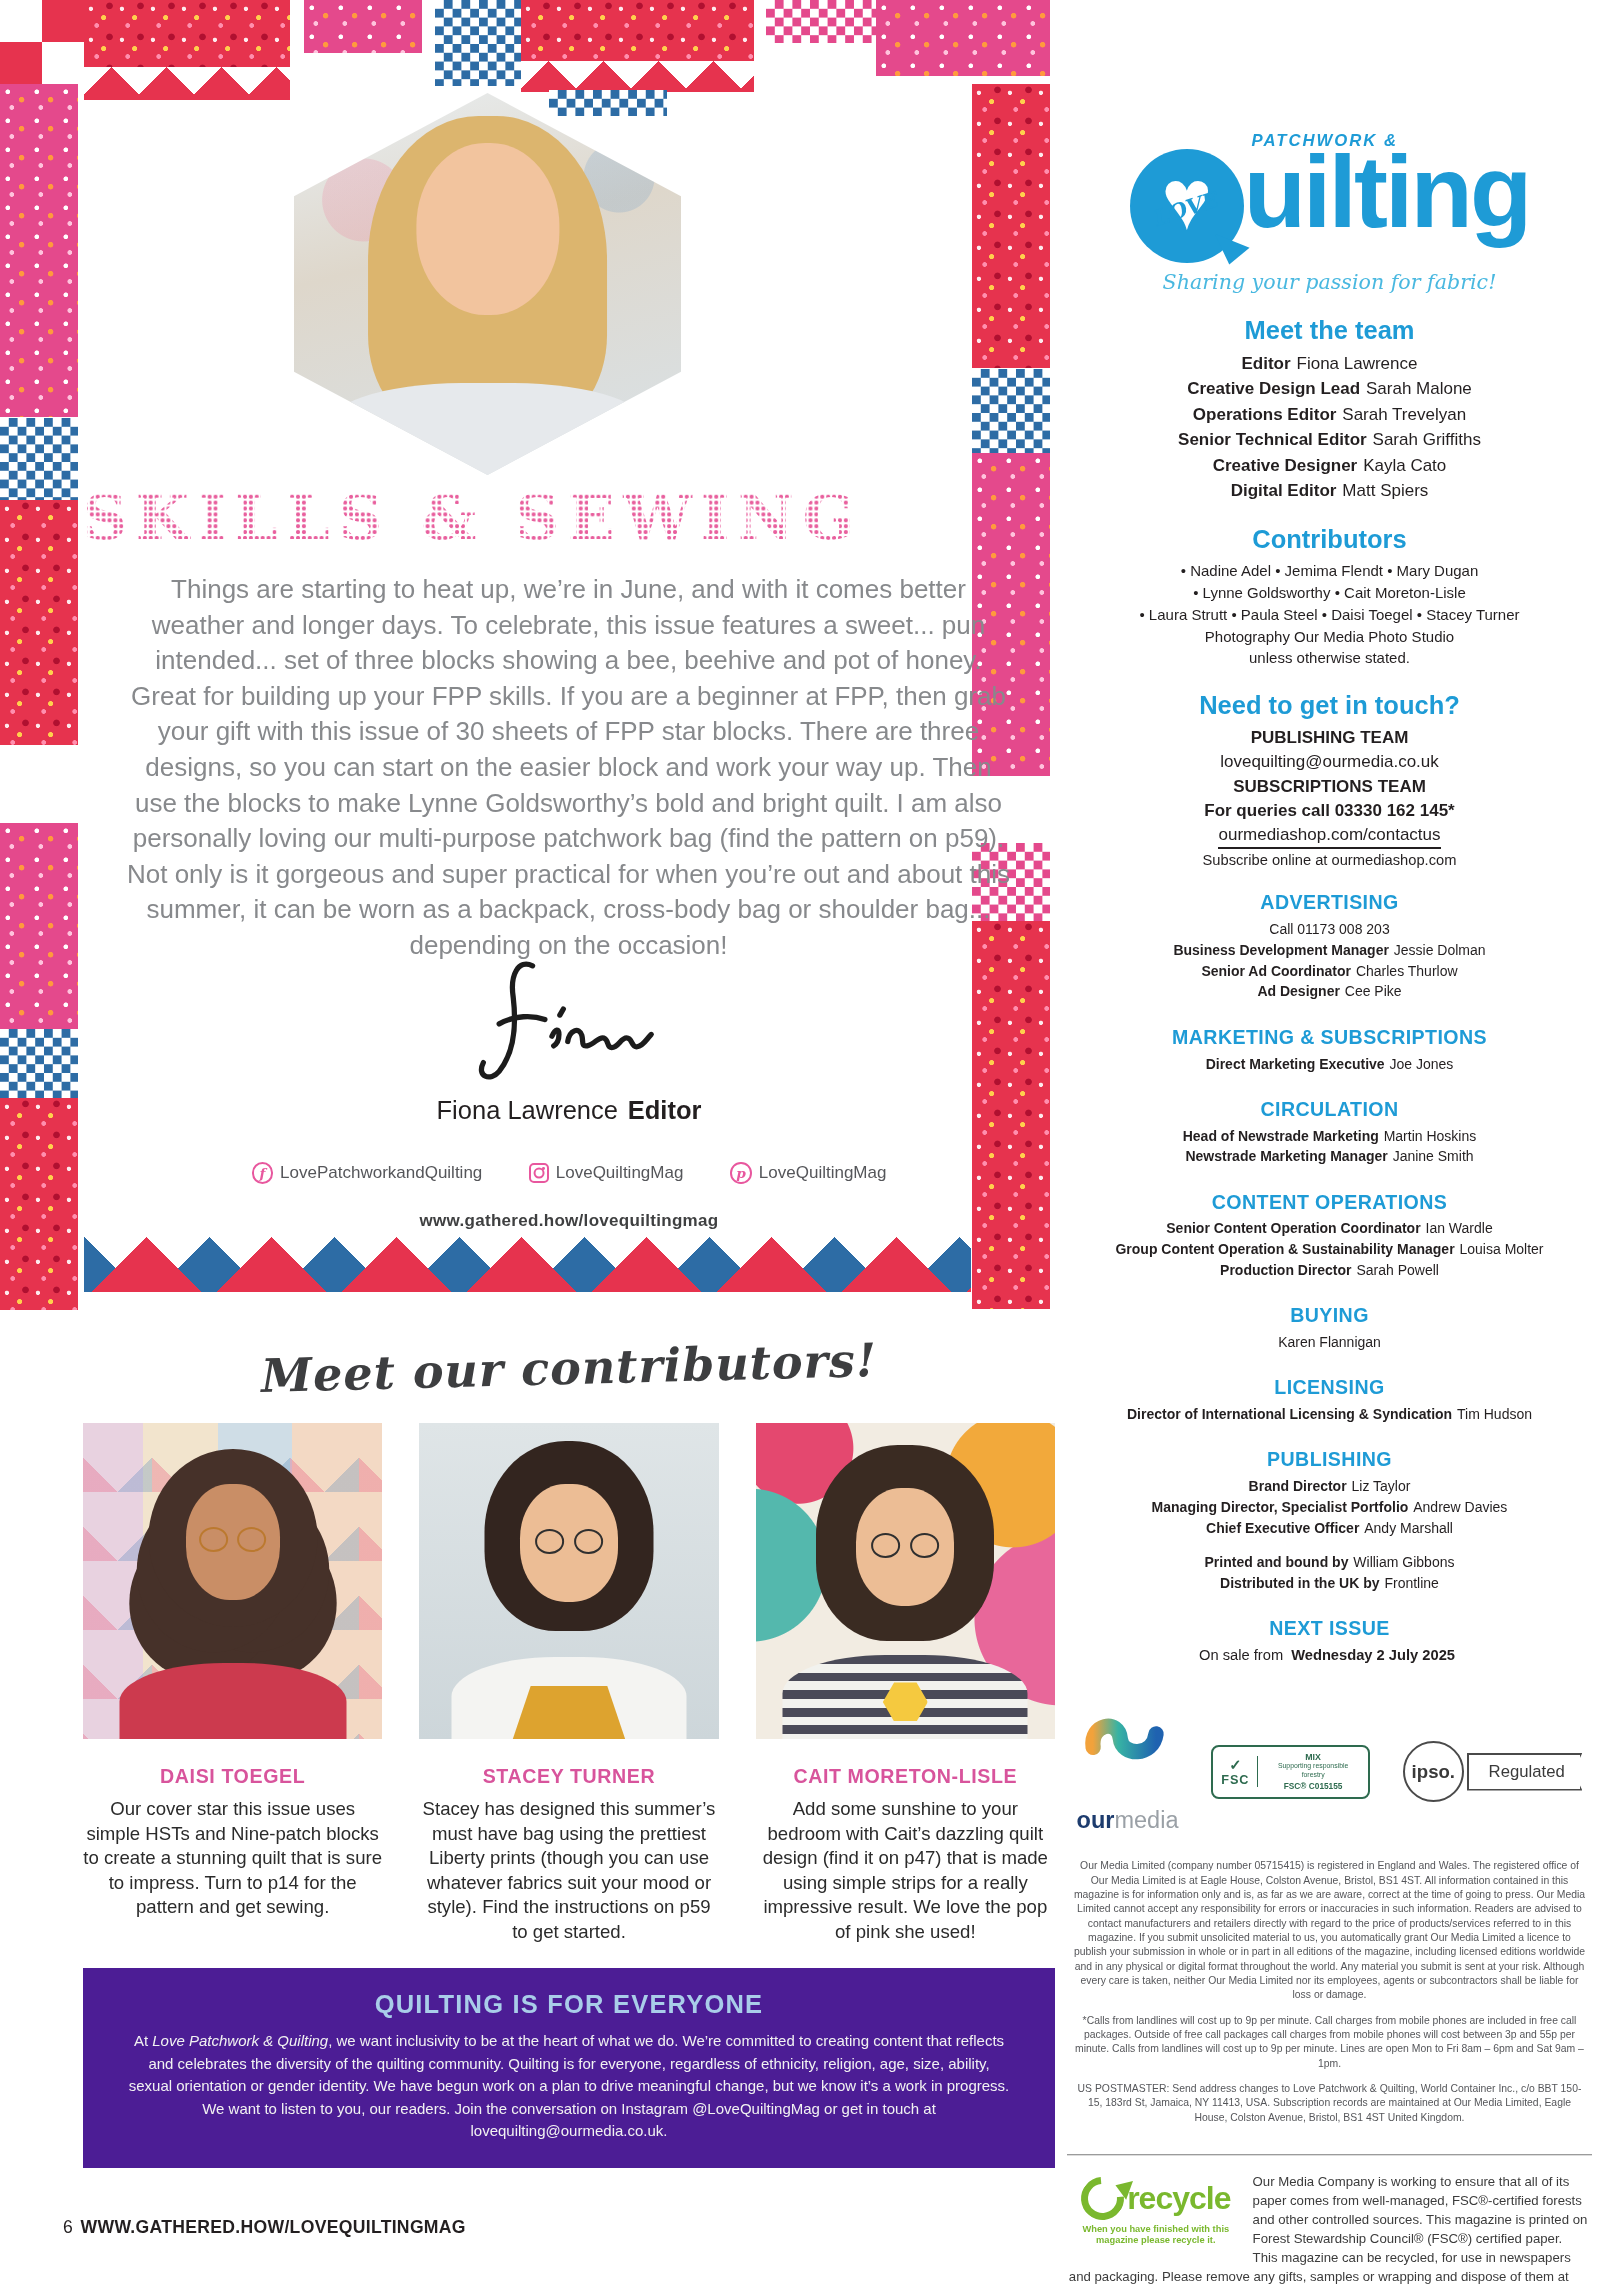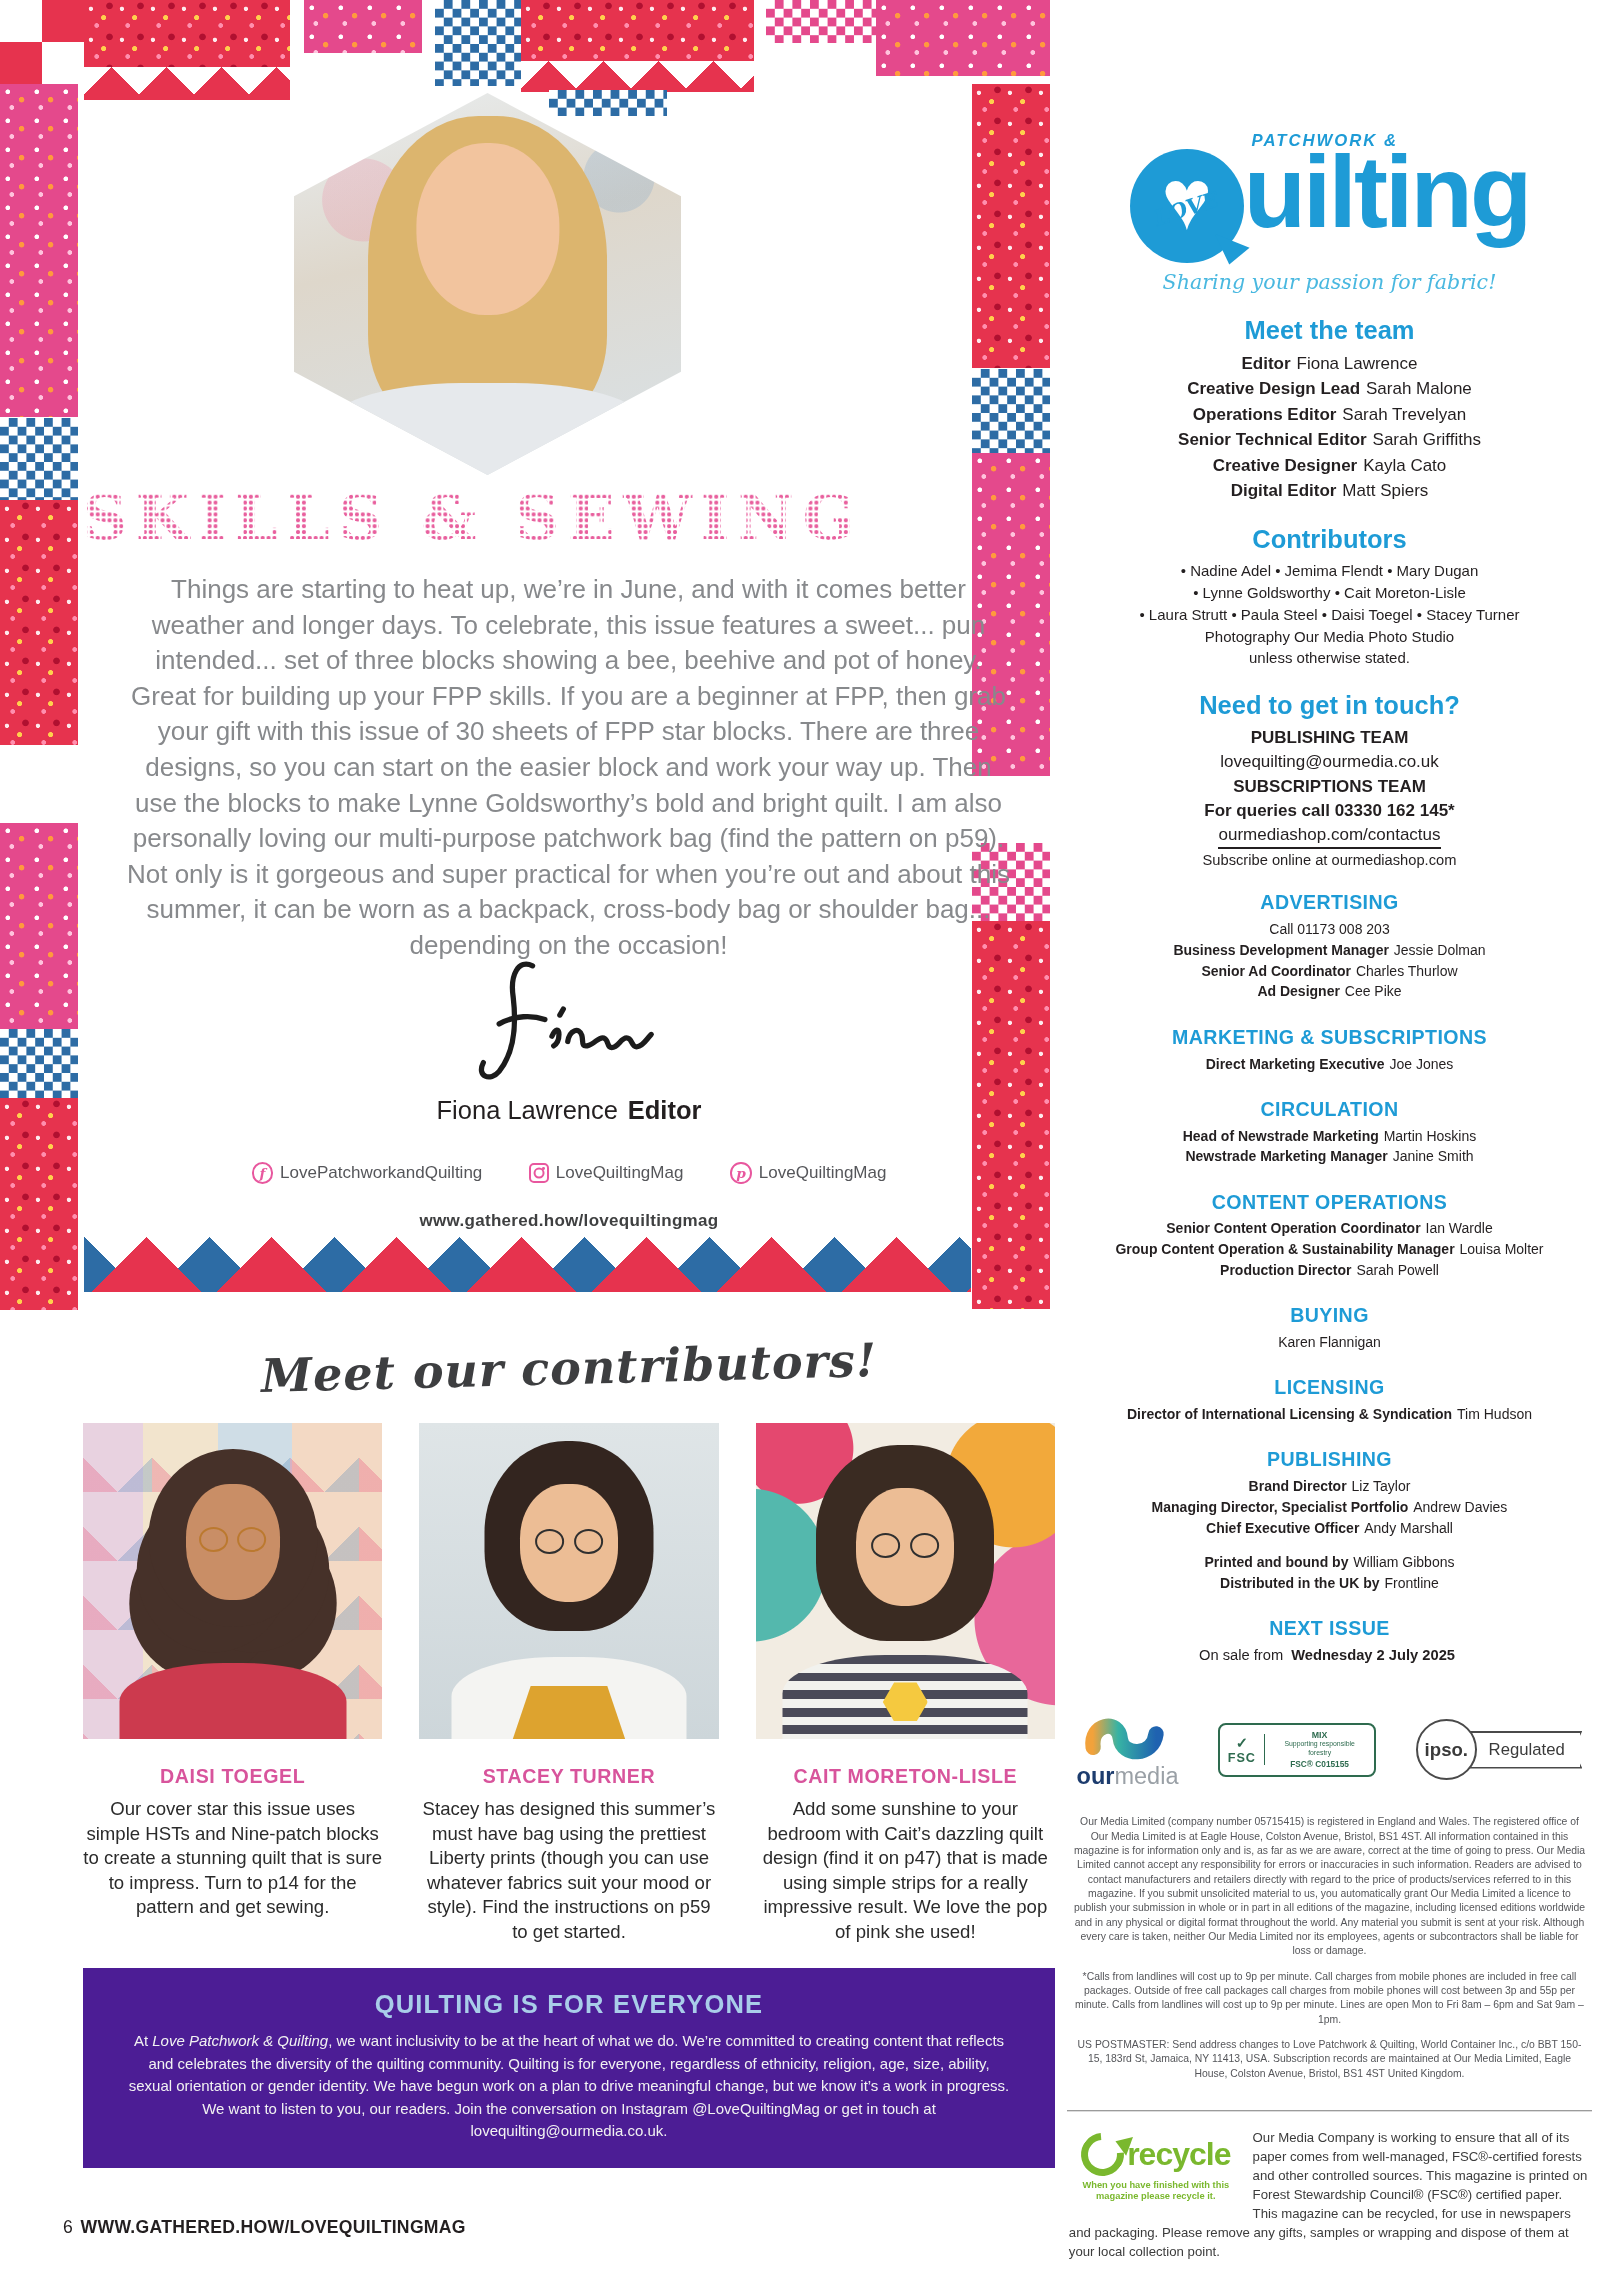--- a/index.html
+++ b/index.html
@@ -162,32 +162,32 @@
   .role-line b{margin-right:5.9px;}
   .mini-line{font-size:14px;line-height:1.48;color:var(--dark);}
   .mini-line b{margin-right:4.9px;}
   .contrib-line{font-size:15px;line-height:1.45;color:var(--dark);}
   .contact-bold{font-size:17px;font-weight:bold;line-height:1.45;}
   .contact-reg{font-size:17px;line-height:1.45;}
   .contact-url{display:inline-block;font-size:17px;line-height:1.35;border-bottom:2px solid var(--dark);}
   .contact-sub{font-size:14.7px;margin-top:2.9px;} .gap14{height:13.7px;}
 
   .badges-row{display:flex;align-items:center;justify-content:space-between;margin:43px 17.6px 0;}
-  .om-logo{display:flex;flex-direction:column;align-items:center;}
+  .om-logo{display:flex;flex-direction:column;align-items:center;gap:44px;}
   .om-text{font-size:23.5px;color:#9aa0a6;margin-top:2px;}
   .om-text b{color:#1d3c6e;}
   .fsc-badge{display:flex;border:2px solid #2e6b4f;border-radius:7.8px;padding:5.9px 7.8px;gap:7.8px;align-items:center;}
   .fsc-left{display:flex;flex-direction:column;align-items:center;border-right:1.5px solid #2e6b4f;padding-right:7.8px;}
   .fsc-tree{color:#2e6b4f;font-size:14.7px;font-weight:bold;}
   .fsc-acy{font-size:12.7px;font-weight:bold;color:#2e6b4f;letter-spacing:1px;}
   .fsc-right{display:flex;flex-direction:column;align-items:center;}
   .fsc-mix{font-size:8.8px;font-weight:bold;color:#2e6b4f;}
   .fsc-sup{font-size:6.9px;color:#2e6b4f;width:94px;line-height:1.2;}
   .fsc-code{font-size:8.3px;font-weight:bold;color:#2e6b4f;margin-top:2px;}
-  .ipso-badge{display:flex;align-items:center;}
+  .ipso-badge{display:flex;align-items:center;gap:13px;}
   .ipso-circle{width:61px;height:61px;border:2.9px solid #4a4a4a;border-radius:50%;background:#fff;
     display:flex;align-items:center;justify-content:center;font-weight:bold;font-size:18.6px;color:#3a3a3a;z-index:1;}
   .ipso-rect{border:2.9px solid #4a4a4a;padding:6.9px 15.7px 6.9px 19.6px;margin-left:-9.8px;font-size:16.7px;color:#3a3a3a;
     clip-path:polygon(0 0,100% 0,calc(100% - 8.8px) 50%,100% 100%,0 100%);}
 
   .legal{margin-top:25.5px;font-size:10.4px;line-height:1.38;color:var(--legal);padding:0 13.7px;}
   .legal p{margin-bottom:10.8px;}
 
   .divider{height:2px;background:#9b9b9b;border-bottom:1px solid #dcdcdc;margin:29px 7.8px 15.7px;}
 

